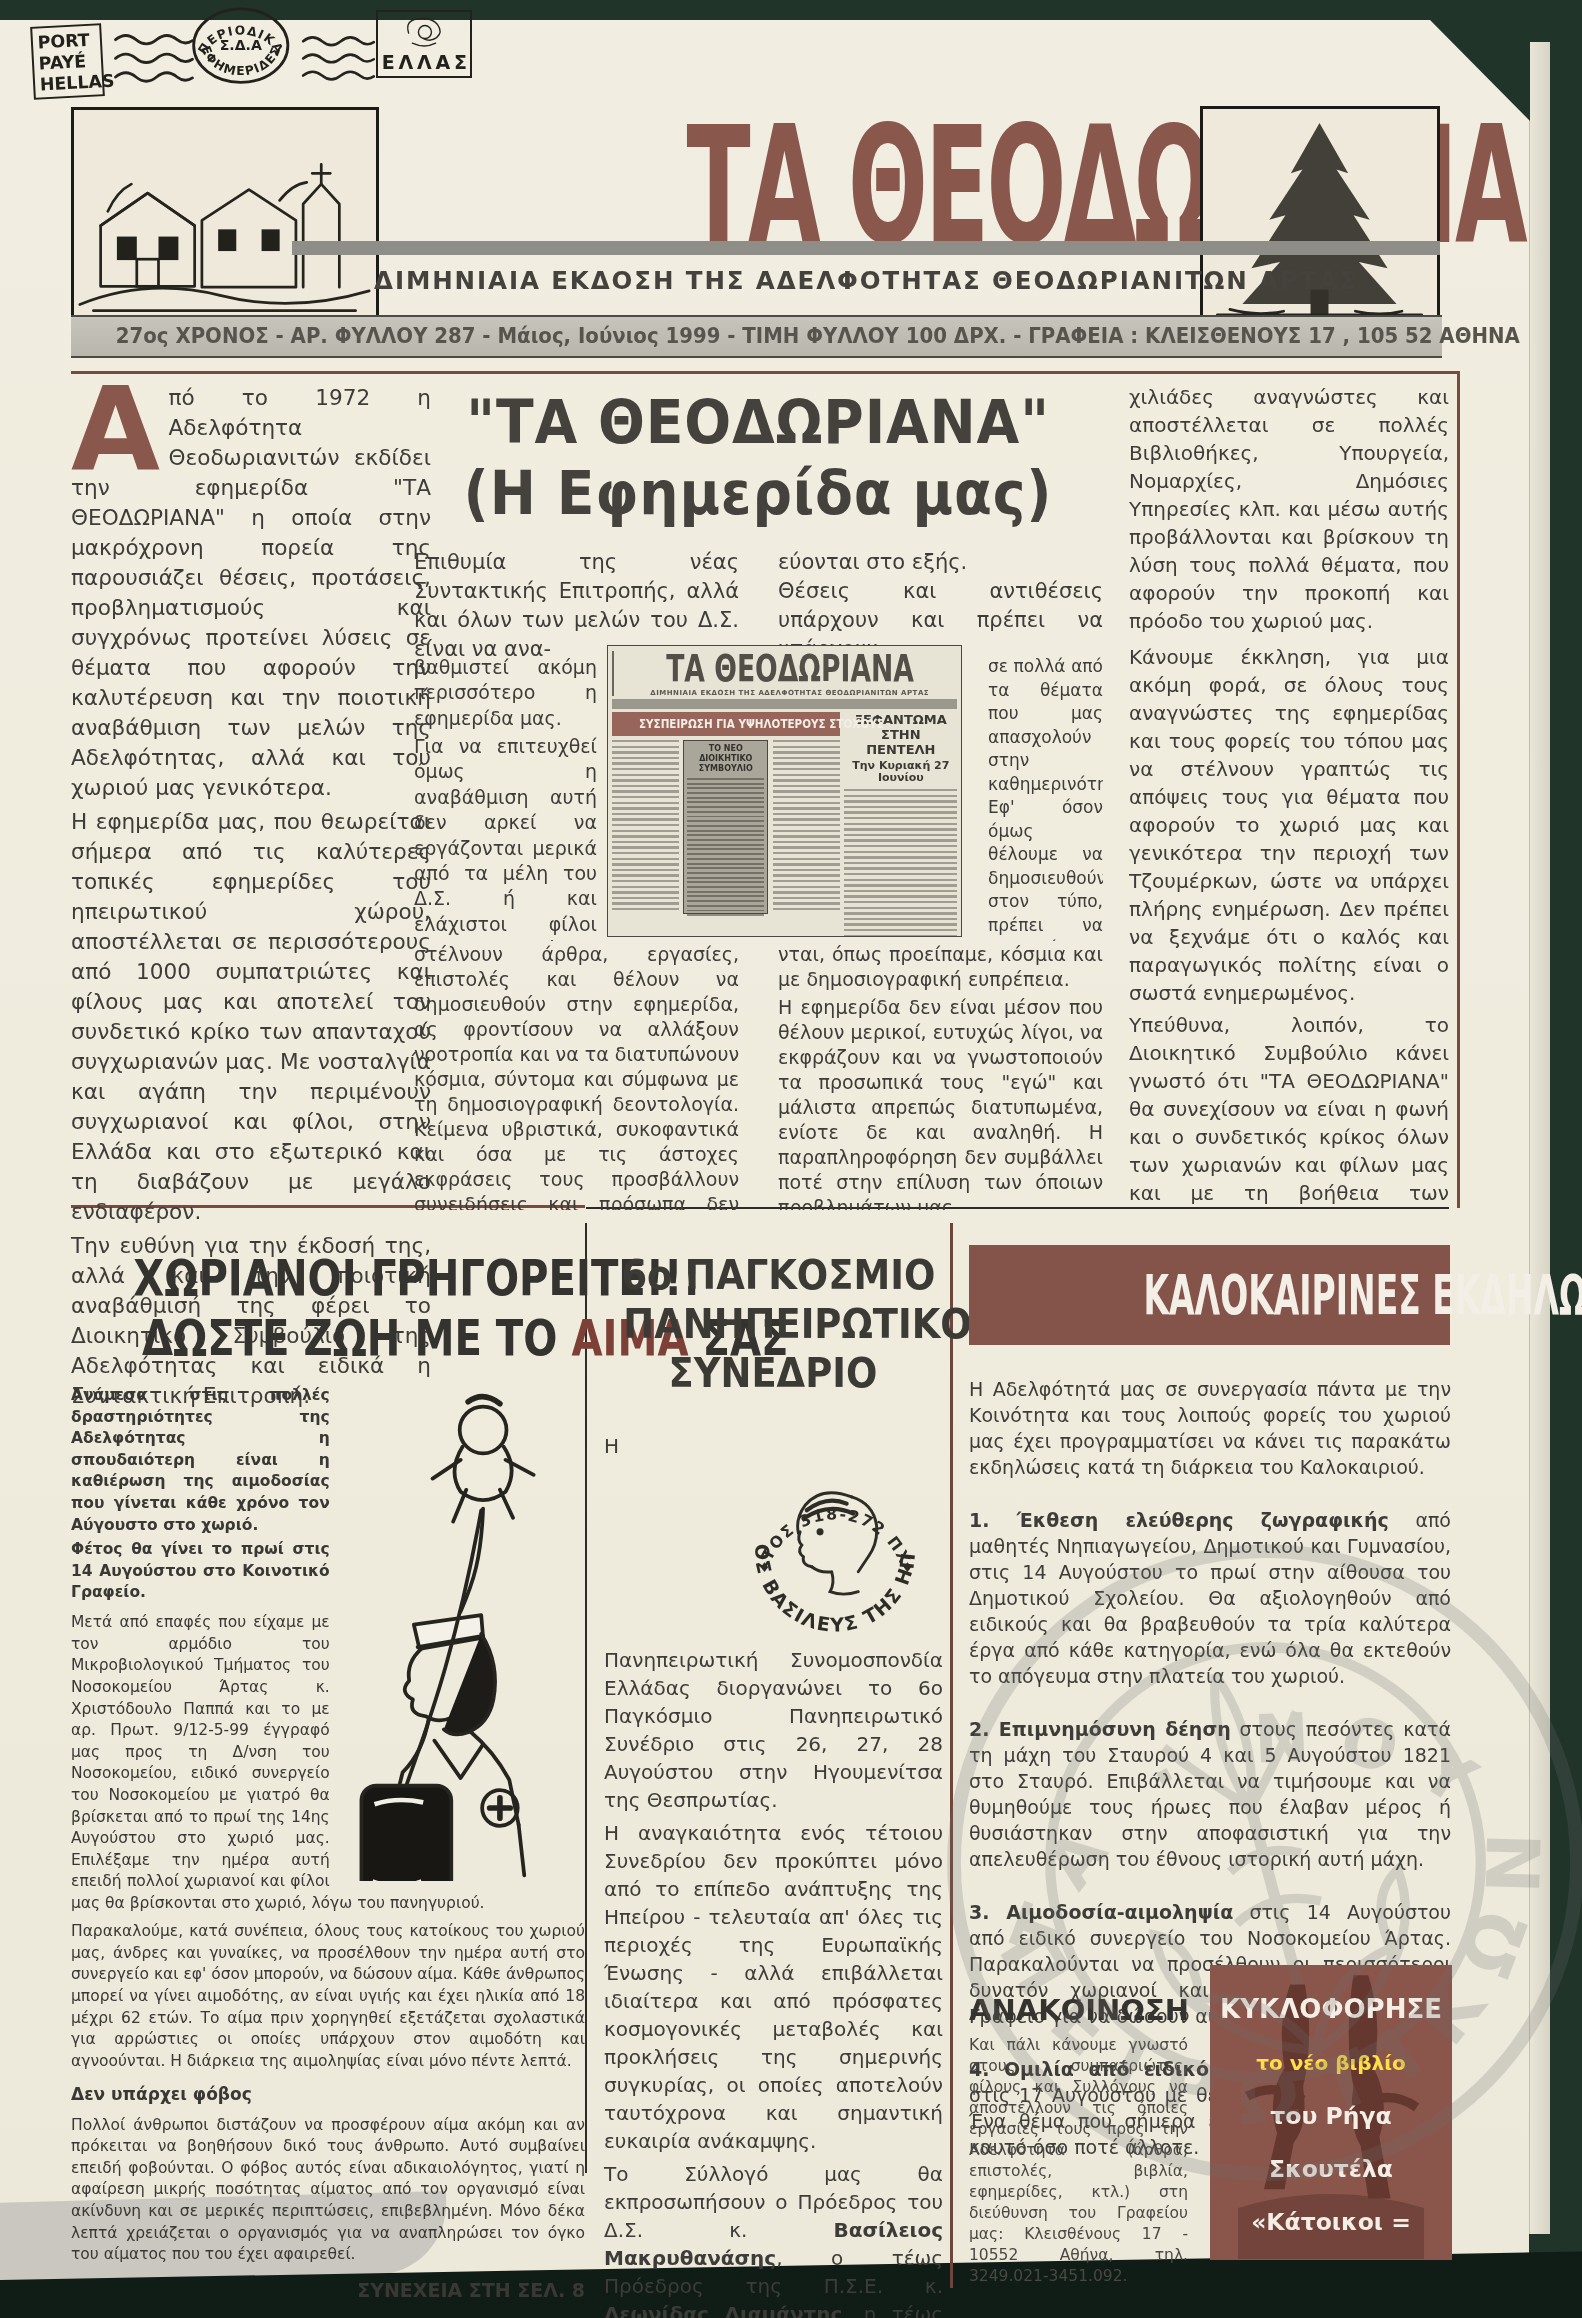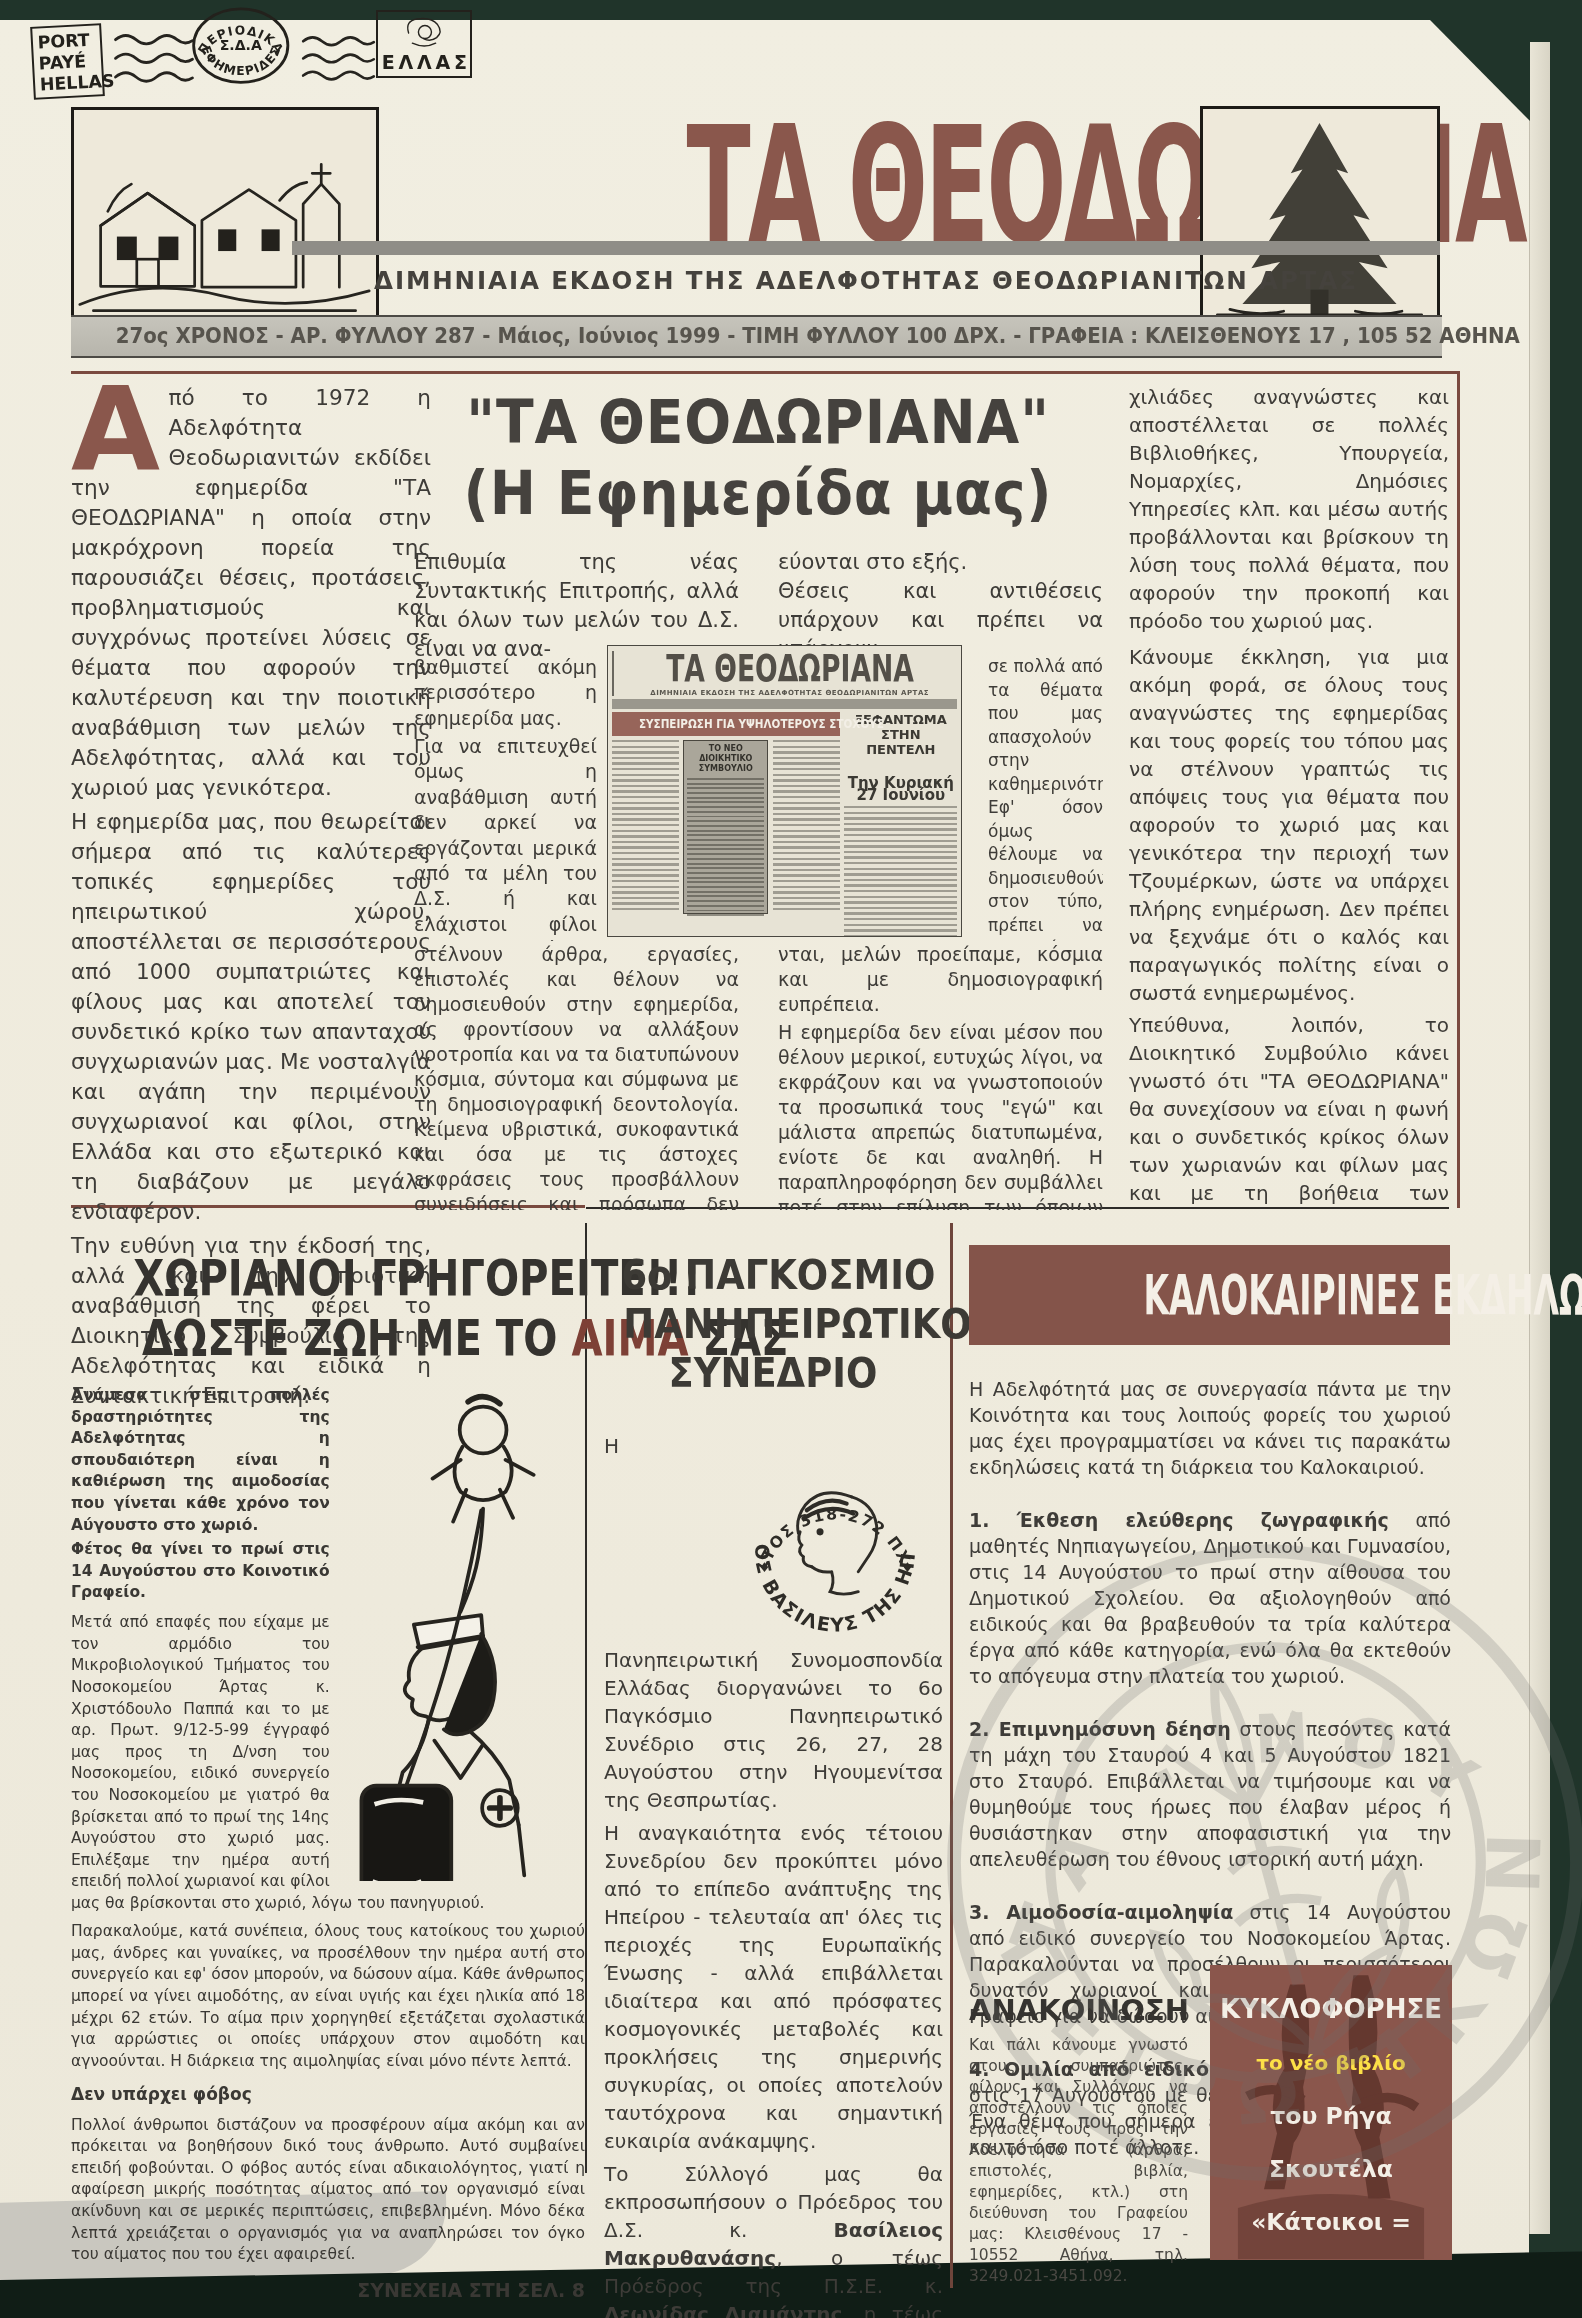--- a/index.html
+++ b/index.html
@@ -138,21 +138,21 @@
     <p style="margin-top:2.8px">Για να επιτευχθεί όμως η αναβάθμιση αυτή δεν αρκεί να εργάζονται μερικά από τα μέλη του Δ.Σ. ή και ελάχιστοι φίλοι και συμπατριώτες. Πρέπει όλοι, μέλη και φορείς, όσοι</p>
   </div>
   <div class="abs j" style="left:414px;top:942px;width:325px;height:268px;font-size:19px;line-height:25px;overflow:hidden">στέλνουν άρθρα, εργασίες, επιστολές και θέλουν να δημοσιευθούν στην εφημερίδα, ας φροντίσουν να αλλάξουν νοοτροπία και να τα διατυπώνουν κόσμια, σύντομα και σύμφωνα με τη δημοσιογραφική δεοντολογία. Κείμενα υβριστικά, συκοφαντικά και όσα με τις άστοχες εκφράσεις τους προσβάλλουν συνειδήσεις και πρόσωπα δεν ανυψώνουν την ποιότητα της εφημερίδας και δεν θα δημοσι-</div>
 
   <div class="abs j" style="left:778px;top:548px;width:325px;height:103px;font-size:21px;line-height:29px;overflow:hidden">
     <p>εύονται στο εξής.</p>
     <p>Θέσεις και αντιθέσεις υπάρχουν και πρέπει να υπάρχουν</p>
   </div>
   <div class="abs j" style="left:988px;top:655px;width:115px;height:286px;font-size:17px;line-height:23.5px;overflow:hidden">σε πολλά από τα θέματα που μας απασχολούν στην καθημερινότητα. Εφ' όσον όμως θέλουμε να δημοσιευθούν στον τύπο, πρέπει να διατυπώνο-</div>
   <div class="abs j" style="left:778px;top:942px;width:325px;height:268px;font-size:19px;line-height:25px;overflow:hidden">
-    <p>νται, μελών προείπαμε, κόσμια και με δημοσιογραφική ευπρέπεια.</p>
+    <p>νται, όπως προείπαμε, κόσμια και με δημοσιογραφική ευπρέπεια.</p>
     <p style="margin-top:2.8px">Η εφημερίδα δεν είναι μέσον που θέλουν μερικοί, ευτυχώς λίγοι, να εκφράζουν και να γνωστοποιούν τα προσωπικά τους "εγώ" και μάλιστα απρεπώς διατυπωμένα, ενίοτε δε και αναληθή. Η παραπληροφόρηση δεν συμβάλλει ποτέ στην επίλυση των όποιων προβλημάτων μας.</p>
 
   </div>
 
   <div class="abs j" style="left:1129px;top:383px;width:320px;height:823px;font-size:20px;line-height:28px;overflow:hidden">
     <p>χιλιάδες αναγνώστες και αποστέλλεται σε πολλές Βιβλιοθήκες, Υπουργεία, Νομαρχίες, Δημόσιες Υπηρεσίες κλπ. και μέσω αυτής προβάλλονται και βρίσκουν τη λύση τους πολλά θέματα, που αφορούν την προκοπή και πρόοδο του χωριού μας.</p>
     <p style="margin-top:8px">Κάνουμε έκκληση, για μια ακόμη φορά, σε όλους τους αναγνώστες της εφημερίδας και τους φορείς του τόπου μας να στέλνουν γραπτώς τις απόψεις τους για θέματα που αφορούν το χωριό μας και γενικότερα την περιοχή των Τζουμέρκων, ώστε να υπάρχει πλήρης ενημέρωση. Δεν πρέπει να ξεχνάμε ότι ο καλός και παραγωγικός πολίτης είναι ο σωστά ενημερωμένος.</p>
     <p style="margin-top:3.8px">Υπεύθυνα, λοιπόν, το Διοικητικό Συμβούλιο κάνει γνωστό ότι "ΤΑ ΘΕΟΔΩΡΙΑΝΑ" θα συνεχίσουν να είναι η φωνή και ο συνδετικός κρίκος όλων των χωριανών και φίλων μας και με τη βοήθεια των αναγνωστών και συνεργατών μας θα ανέλθει σε υψηλότερα ακόμη επίπεδα.</p>
   </div>
 
@@ -177,21 +177,21 @@
             <div class="ctr b" style="font-size:8px;line-height:10px;color:#33312b">ΤΟ ΝΕΟ ΔΙΟΙΚΗΤΙΚΟ ΣΥΜΒΟΥΛΙΟ</div>
             <div class="faketext2" style="height:141px;margin-top:3.8px"></div>
           </div>
           <div class="faketext" style="width:30%;height:174px"></div>
         </div>
       </div>
       <div style="width:34%">
         <div class="ctr b" style="color:#3b3933">
           <div style="font-size:13px;line-height:15px">ΞΕΦΑΝΤΩΜΑ</div>
           <div style="font-size:13px;line-height:15px">ΣΤΗΝ ΠΕΝΤΕΛΗ</div>
-          <div style="font-size:15px;line-height:12.2px;margin-top:20px">Την Κυριακή 27 Ιουνίου</div>
+          <div style="font-size:11px;line-height:12.2px;margin-top:3px">Την Κυριακή 27 Ιουνίου</div>
         </div>
         <div class="faketext" style="height:155px;margin-top:4.7px"></div>
       </div>
     </div>
   </div>
 
   <div class="abs ctr b" style="left:71px;top:1249px;width:513px;color:#35332f">
     <span class="nw" style="font-size:49px;line-height:60px;transform:scaleX(0.82)">ΧΩΡΙΑΝΟΙ ΓΡΗΓΟΡΕΙΤΕ!!!</span><br>
     <span class="nw" style="font-size:49px;line-height:60px;transform:scaleX(0.82)">
       <span>ΔΩΣΤΕ ΖΩΗ ΜΕ ΤΟ </span><span style="color:#7d4036">ΑΙΜΑ</span><span> ΣΑΣ</span>

